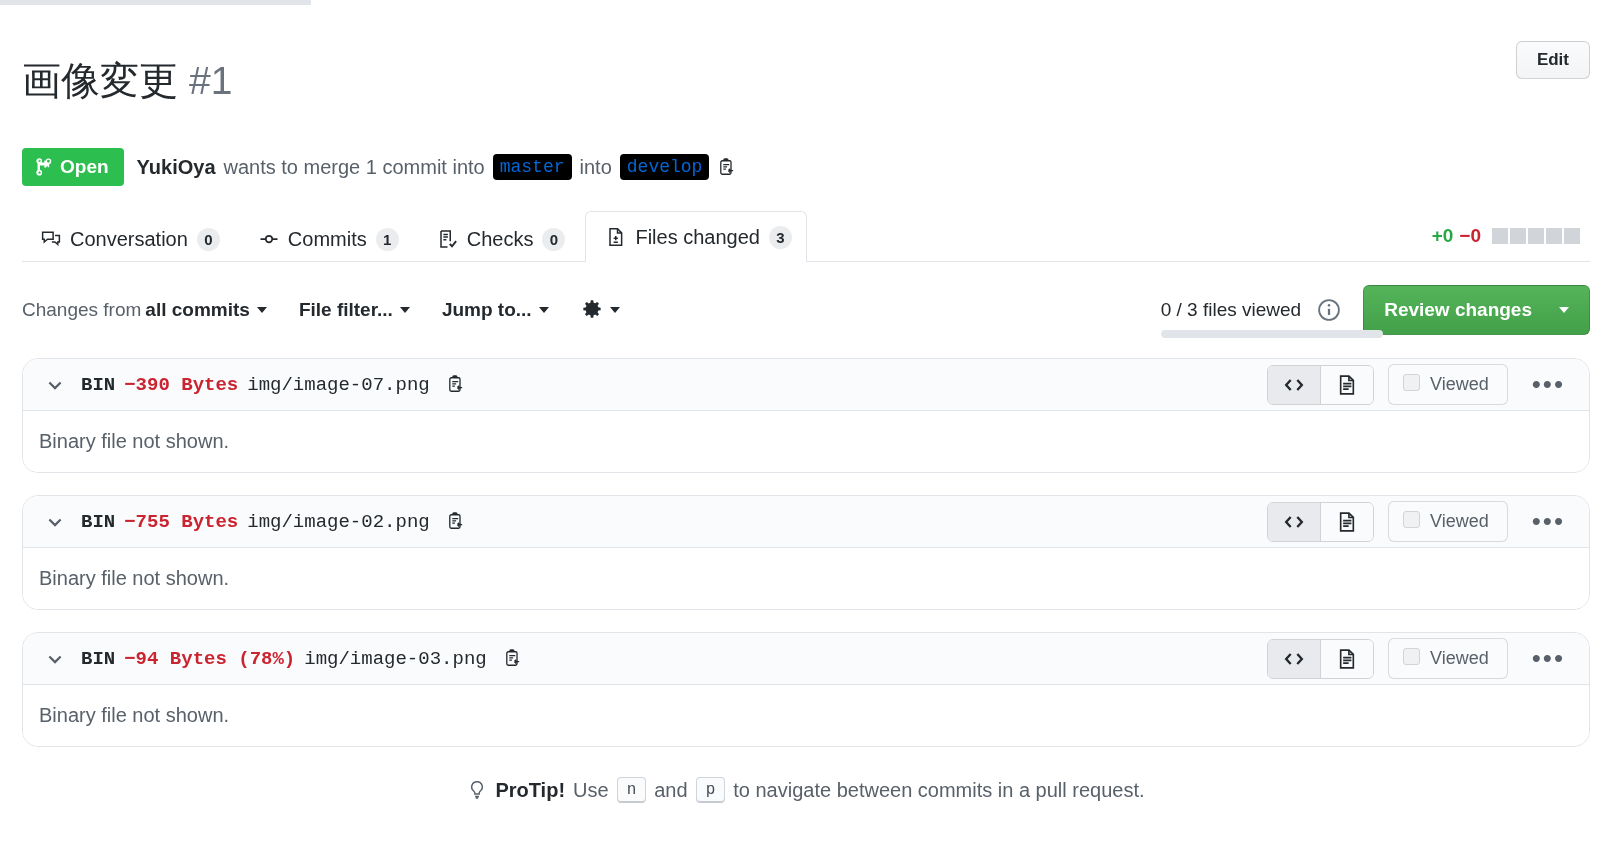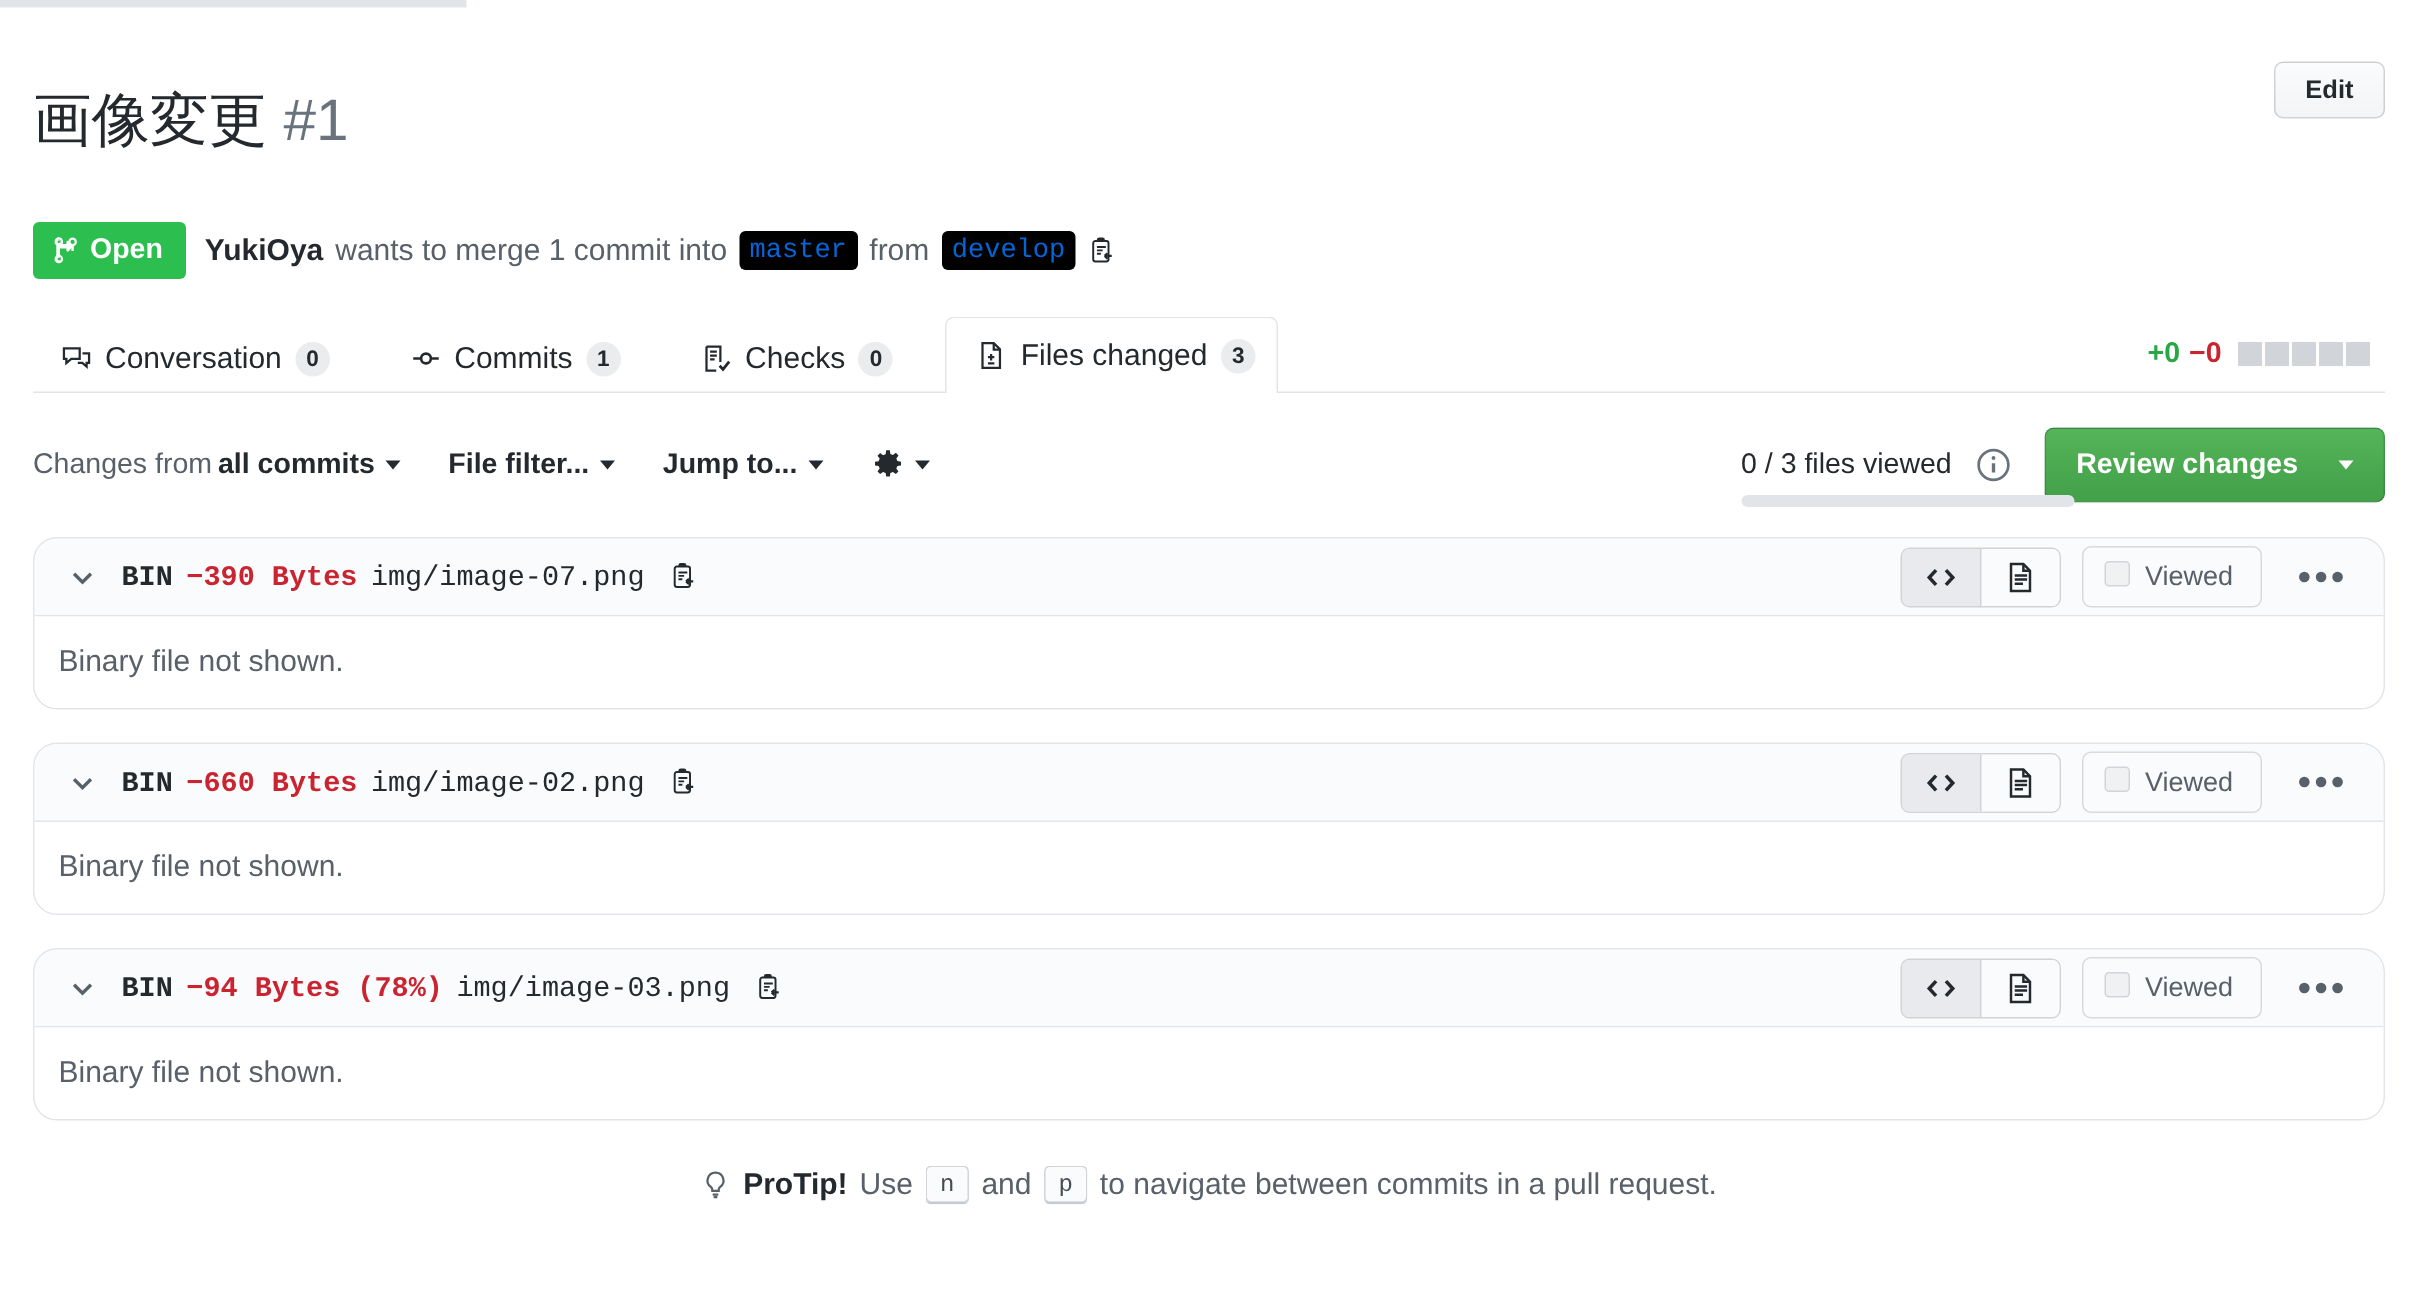--- a/index.html
+++ b/index.html
@@ -65,21 +65,21 @@
   }
   .copy-icon { display: inline-flex; align-items: center; color: #24292e; cursor: pointer; }
 
   
   .tabnav {
     margin-top: 22px;
     border-bottom: 1px solid #e1e4e8;
     display: flex; align-items: flex-end; justify-content: space-between;
     height: 54px;
   }
-  .tabs { display: flex; align-items: flex-end; gap: 16px; }
+  .tabs { display: flex; align-items: flex-end; gap: 1px; }
   .tab {
     display: flex; align-items: center; gap: 9px;
     font-size: 20px; color: #24292e;
     padding: 12px 18px 11px 18px;
     border: 1px solid transparent;
     border-bottom: none;
     margin-bottom: -1px;
     cursor: pointer; white-space: nowrap;
   }
   .tab.active {
@@ -217,21 +217,21 @@
             <path d="M3.75 4.9v6.2M11.9 4.9v3.4" stroke="currentColor" stroke-width="1.4" fill="none"></path>
           </svg>
         </span>
         <span>Open</span>
       </span>
 
       <span class="byline">
         <span class="author">YukiOya</span>
         <span>wants to merge 1 commit into</span>
         <span class="branch-chip">master</span>
-        <span>from</span>
+        <span>into</span>
         <span class="branch-chip">develop</span>
         <span class="copy-icon">
           <svg width="19" height="19" viewBox="0 0 16 16" fill="none" stroke="currentColor" stroke-width="1.1">
             <rect x="3.2" y="2.3" width="8.6" height="11.4" rx="1.2"></rect>
             <path d="M5.8 2.3V1.6a.8.8 0 01.8-.8h1.8a.8.8 0 01.8.8v.7" fill="currentColor"></path>
             <path d="M5.3 5.6h5M5.3 7.5h3.2M5.3 9.4h2.2"></path>
             <path d="M13.6 10.6h-4m0 0l1.6-1.5m-1.6 1.5l1.6 1.6" stroke-width="1.2"></path>
           </svg>
         </span>
       </span>
@@ -400,21 +400,21 @@
       <div class="file">
         <div class="file-header">
           <div class="fh-left">
             <span class="chevron">
               <svg width="20" height="20" viewBox="0 0 16 16" fill="none" stroke="currentColor" stroke-width="1.8">
                   <path d="M3.5 6l4.5 4.5L12.5 6"></path>
                 </svg>
             </span>
             <span class="file-meta">
               <span class="bin">BIN</span>
-              <span class="bytes">−660 Bytes</span>
+              <span class="bytes">−755 Bytes</span>
               <span class="path">img/image-02.png</span>
             </span>
             <span class="copy-icon">
               <svg width="19" height="19" viewBox="0 0 16 16" fill="none" stroke="currentColor" stroke-width="1.1">
                 <rect x="3.2" y="2.3" width="8.6" height="11.4" rx="1.2"></rect>
                 <path d="M5.8 2.3V1.6a.8.8 0 01.8-.8h1.8a.8.8 0 01.8.8v.7" fill="currentColor"></path>
                 <path d="M5.3 5.6h5M5.3 7.5h3.2M5.3 9.4h2.2"></path>
                 <path d="M13.6 10.6h-4m0 0l1.6-1.5m-1.6 1.5l1.6 1.6" stroke-width="1.2"></path>
               </svg>
             </span>

